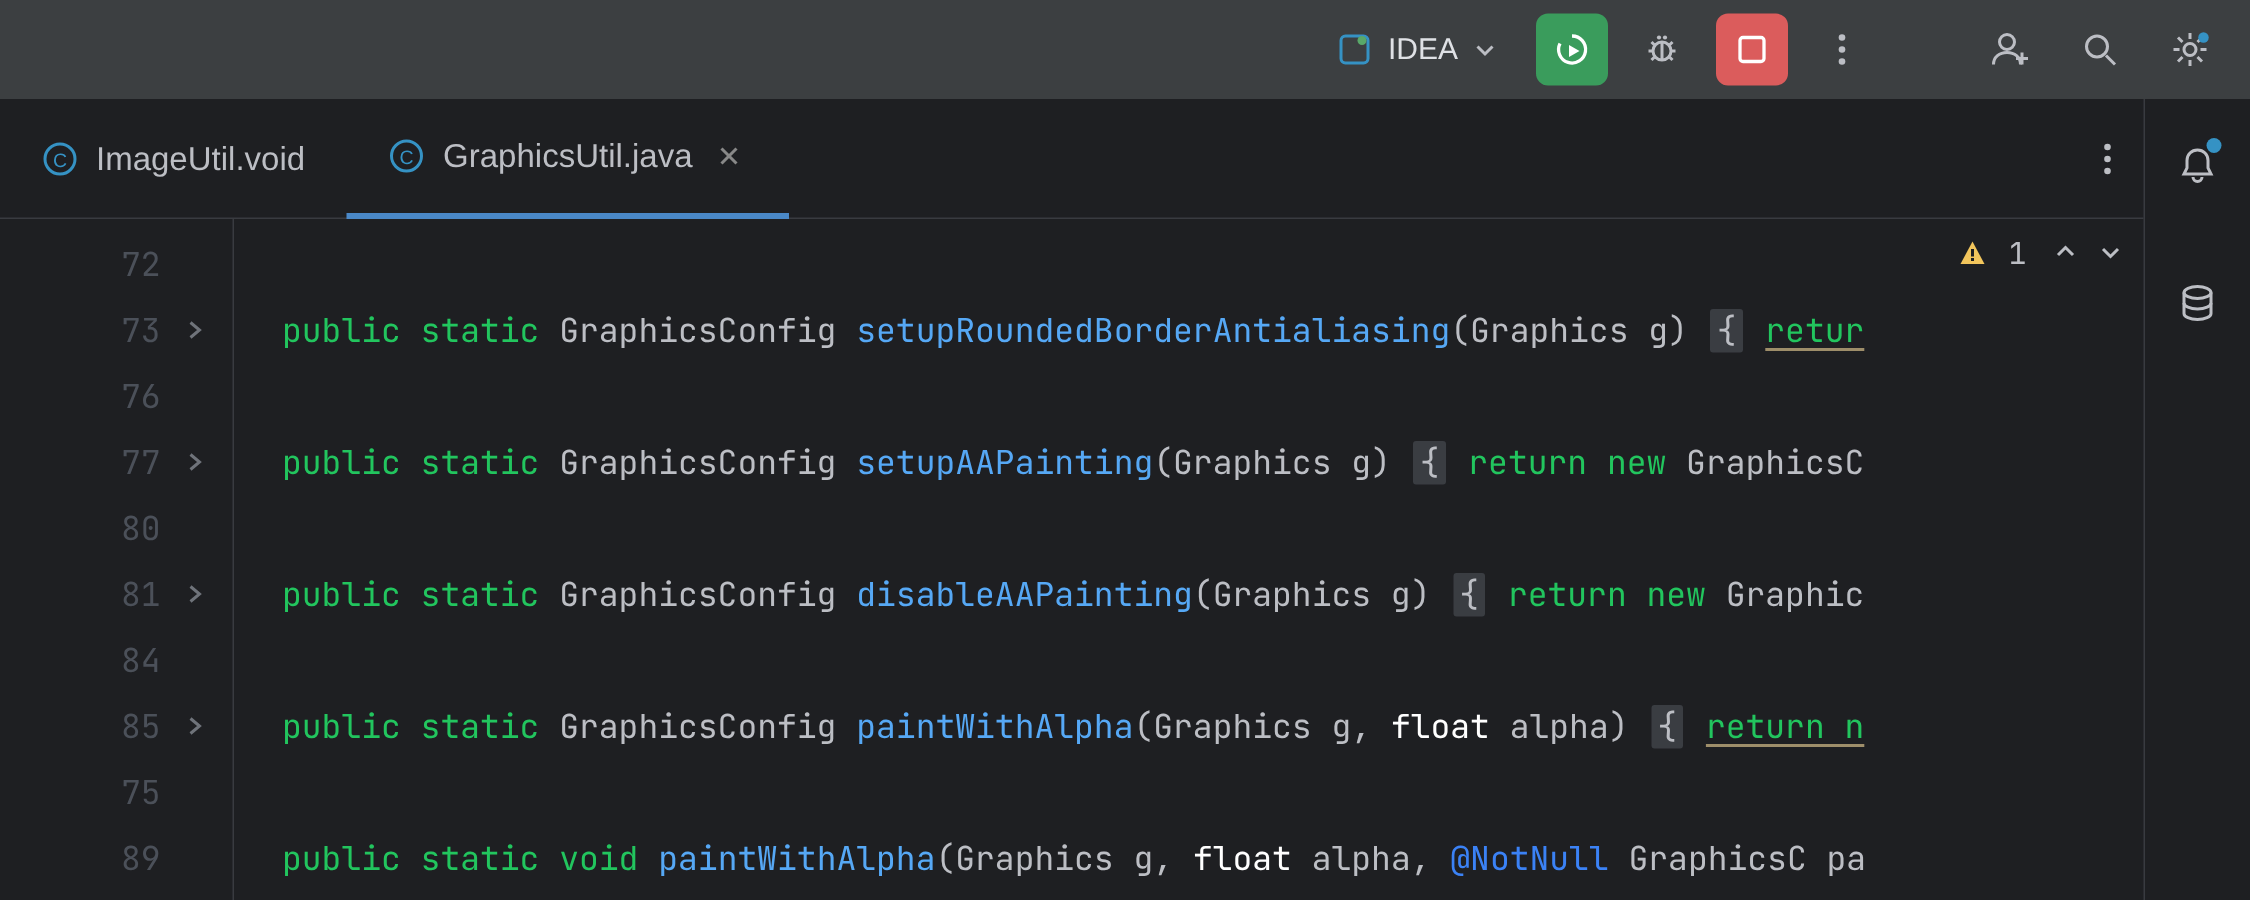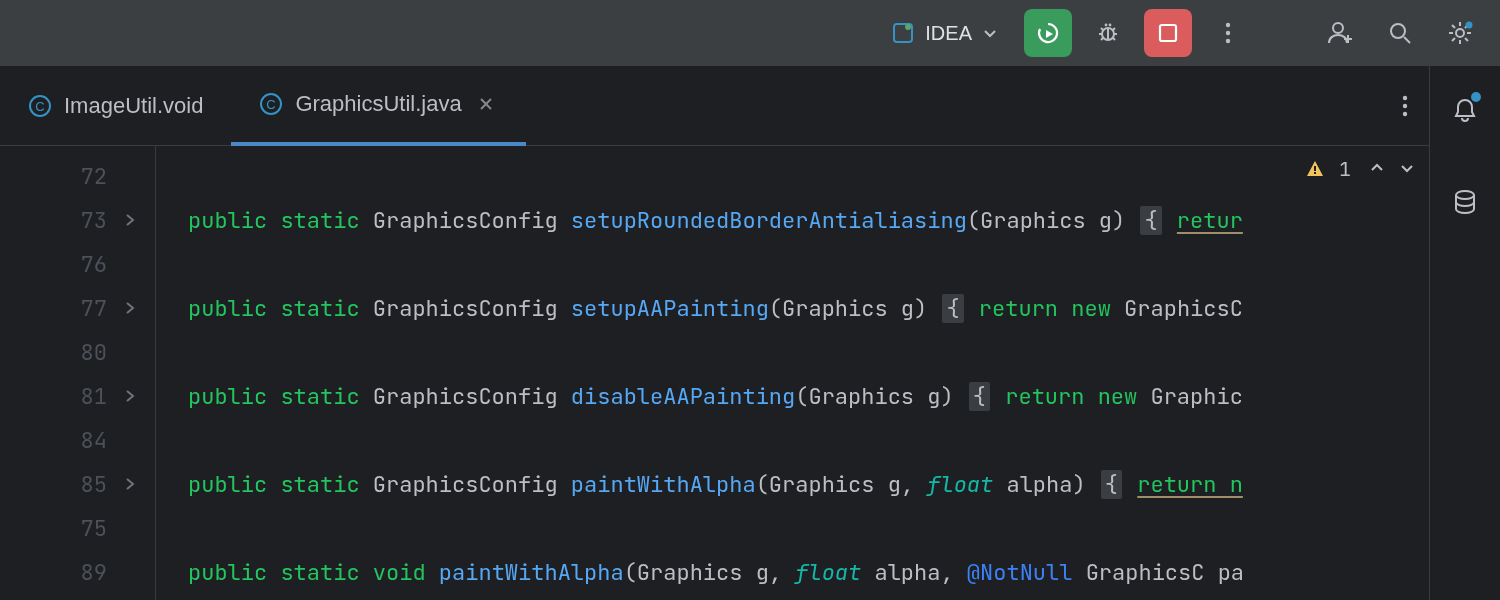--- a/index.html
+++ b/index.html
@@ -136,21 +136,21 @@
 .cline {
   height: 44px;
   display: flex;
   align-items: center;
   white-space: pre;
 }
 .kw { color: #22c55e; }
 .type { color: #bcbec4; }
 .method { color: #56a8f5; }
 .ann { color: #3b82f6; }
-.param-kw { color: #14b8a6; font-style: italic; }
+.param-kw { color: #ffffff; }
 .brace-hl {
   background: #3a3d42;
   padding: 0 4px;
   margin: 0 2px;
   border-radius: 2px;
 }
 .uline { text-decoration: underline; text-decoration-color: #9e8e6a; text-underline-offset: 4px; }
 .problems {
   position: absolute;
   top: 10px;

